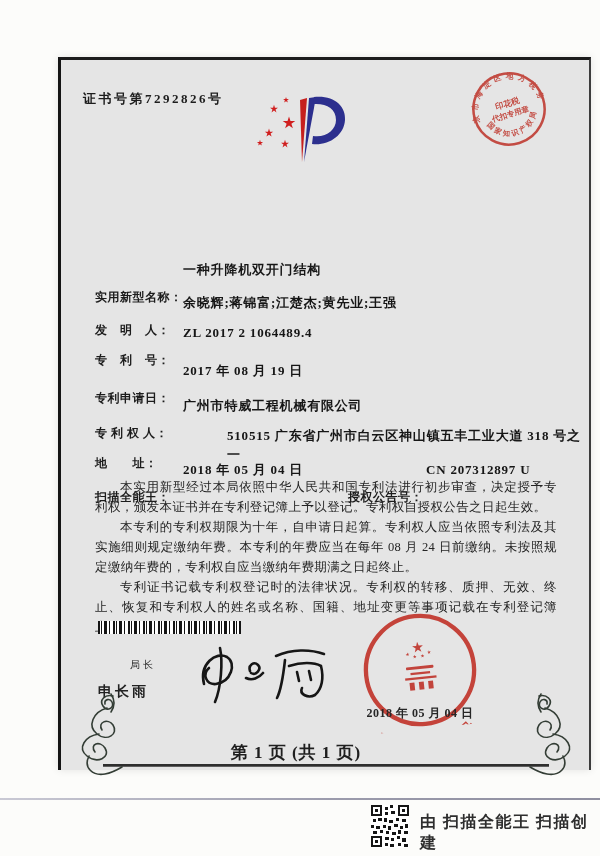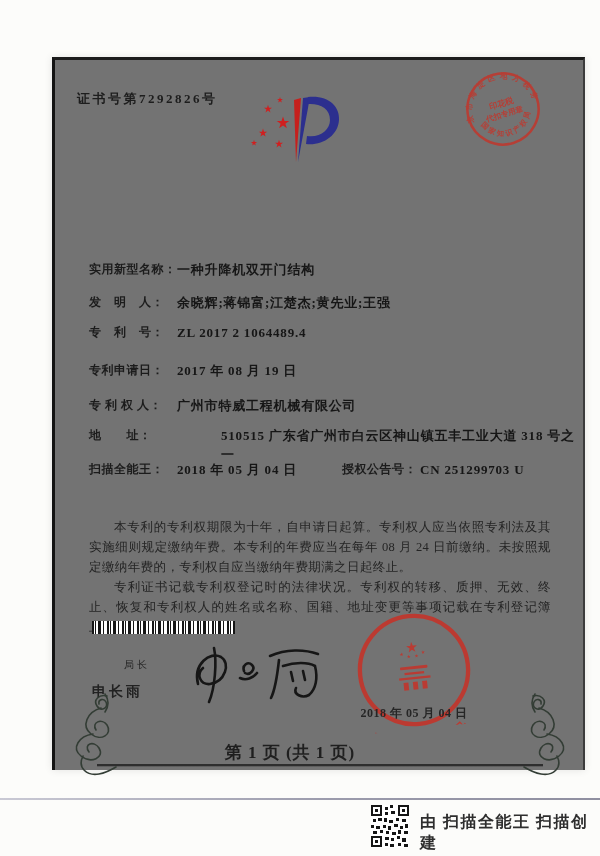--- a/index.html
+++ b/index.html
@@ -3,22 +3,22 @@
 <meta charset="utf-8">
 <style>
   html,body{margin:0;padding:0;}
   body{
     width:600px;height:856px;position:relative;overflow:hidden;
     background:#fcfcfa;
     font-family:"Liberation Serif","DejaVu Serif",serif;
     color:#222;
   }
   .page{
-    position:absolute;left:52px;top:57px;width:528px;height:710px;
-    background:#737373;
+    position:absolute;left:58px;top:57px;width:528px;height:710px;
+    background:#e5e5e5;
     border-top:3px solid #1b1b1b;
     border-left:3px solid #141414;
     border-right:2px solid #3c3c3c;
     box-shadow:0 0 8px rgba(0,0,0,.10);
   }
   .certno{
     position:absolute;left:22px;top:30px;
     font-size:13px;font-weight:700;letter-spacing:2.5px;color:#1d1d1d;
   }
   .logo{position:absolute;left:195px;top:34px;width:92px;height:74px;}
@@ -27,21 +27,21 @@
     transform:rotate(-17deg);opacity:.88;
   }
   .title{
     position:absolute;left:0;top:122px;width:100%;
     text-align:center;font-size:33px;font-weight:700;
     letter-spacing:7px;color:#101010;
   }
   .frow{position:absolute;left:34px;display:flex;align-items:flex-start;}
   .flabel{
     flex:none;width:88px;font-size:12px;font-weight:700;
-    letter-spacing:.5px;color:#1c1c1c;line-height:18px;
+    letter-spacing:.5px;color:#1c1c1c;line-height:18px;margin-top:28px;
   }
   .fvalue{
     font-size:13px;font-weight:600;letter-spacing:.8px;color:#161616;line-height:19px;
   }
   .addr .fvalue{max-width:356px;margin-left:44px;}
   .para{
     position:absolute;left:34px;width:462px;
     font-size:12.5px;line-height:20px;color:#242424;
     text-align:justify;text-indent:2em;letter-spacing:.4px;
   }
@@ -152,23 +152,24 @@
   <div class="frow addr" style="top:366px">
     <div class="flabel">地　　址：</div>
     <div class="fvalue">510515 广东省广州市白云区神山镇五丰工业大道 318 号之一</div>
   </div>
   <div class="frow" style="top:400px">
     <div class="flabel">扫描全能王：</div>
     <div class="fvalue">2018 年 05 月 04 日</div>
   </div>
   <div class="frow" style="top:400px;left:287px">
     <div class="flabel" style="width:78px">授权公告号：</div>
-    <div class="fvalue">CN 251299703 U</div>
-  </div>
-
+    <div class="fvalue">CN 207312897 U</div>
+  </div>
+
+  <div class="para" style="top:417px">本实用新型经过本局依照中华人民共和国专利法进行初步审查，决定授予专利权，颁发本证书并在专利登记簿上予以登记。专利权自授权公告之日起生效。</div>
   <div class="para" style="top:457px">本专利的专利权期限为十年，自申请日起算。专利权人应当依照专利法及其实施细则规定缴纳年费。本专利的年费应当在每年 08 月 24 日前缴纳。未按照规定缴纳年费的，专利权自应当缴纳年费期满之日起终止。</div>
   <div class="para" style="top:517px">专利证书记载专利权登记时的法律状况。专利权的转移、质押、无效、终止、恢复和专利权人的姓名或名称、国籍、地址变更等事项记载在专利登记簿上。</div>
 
   <div class="barcode"></div>
 
   <div class="sig-title">局长</div>
   <div class="sig-name">申长雨</div>
 
   <svg class="signature" viewBox="0 0 158 64">
     <g fill="none" stroke="#161616" stroke-width="2.6" stroke-linecap="round" stroke-linejoin="round">

